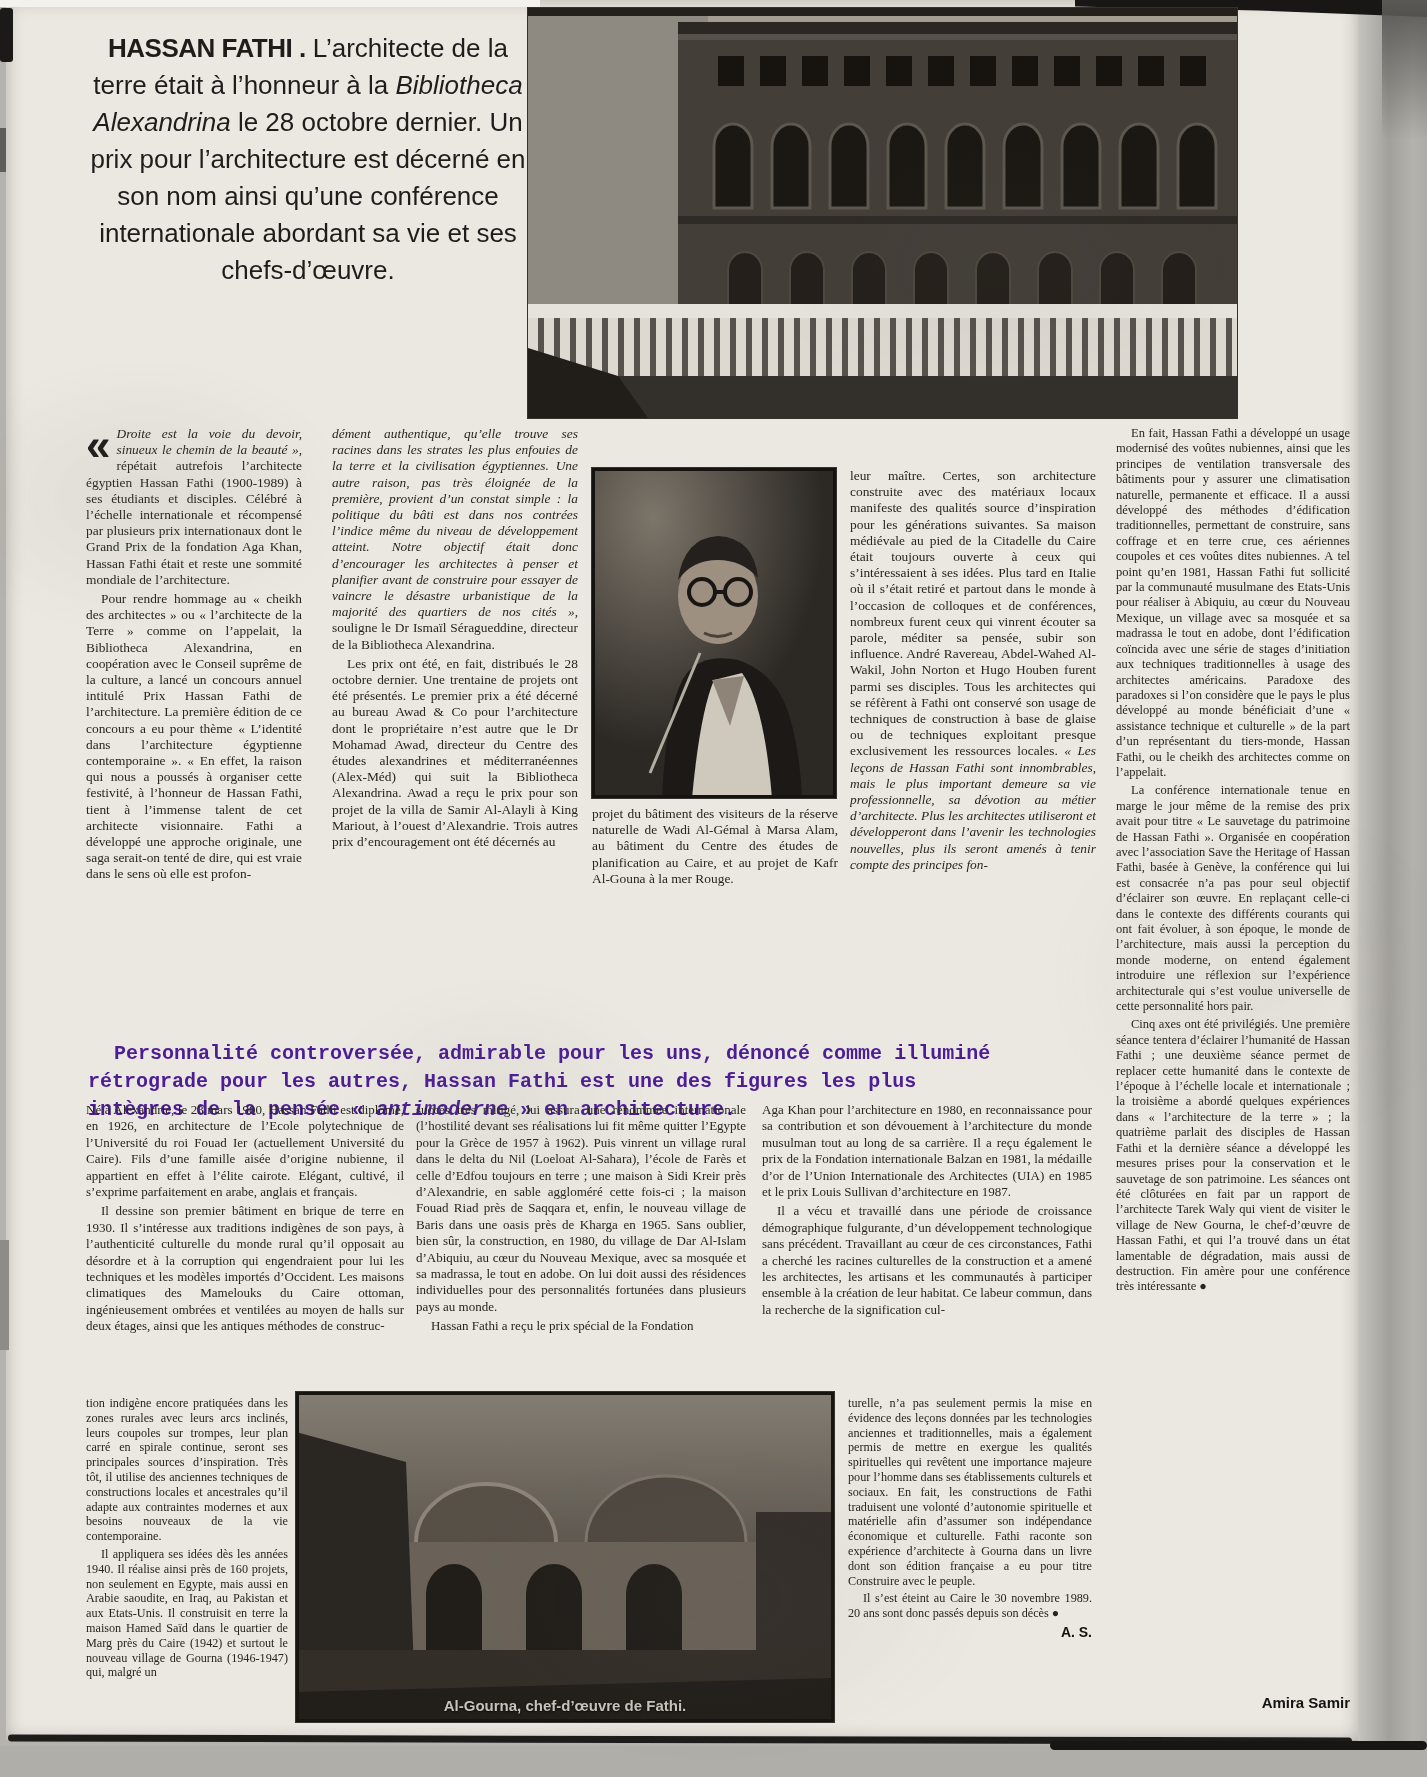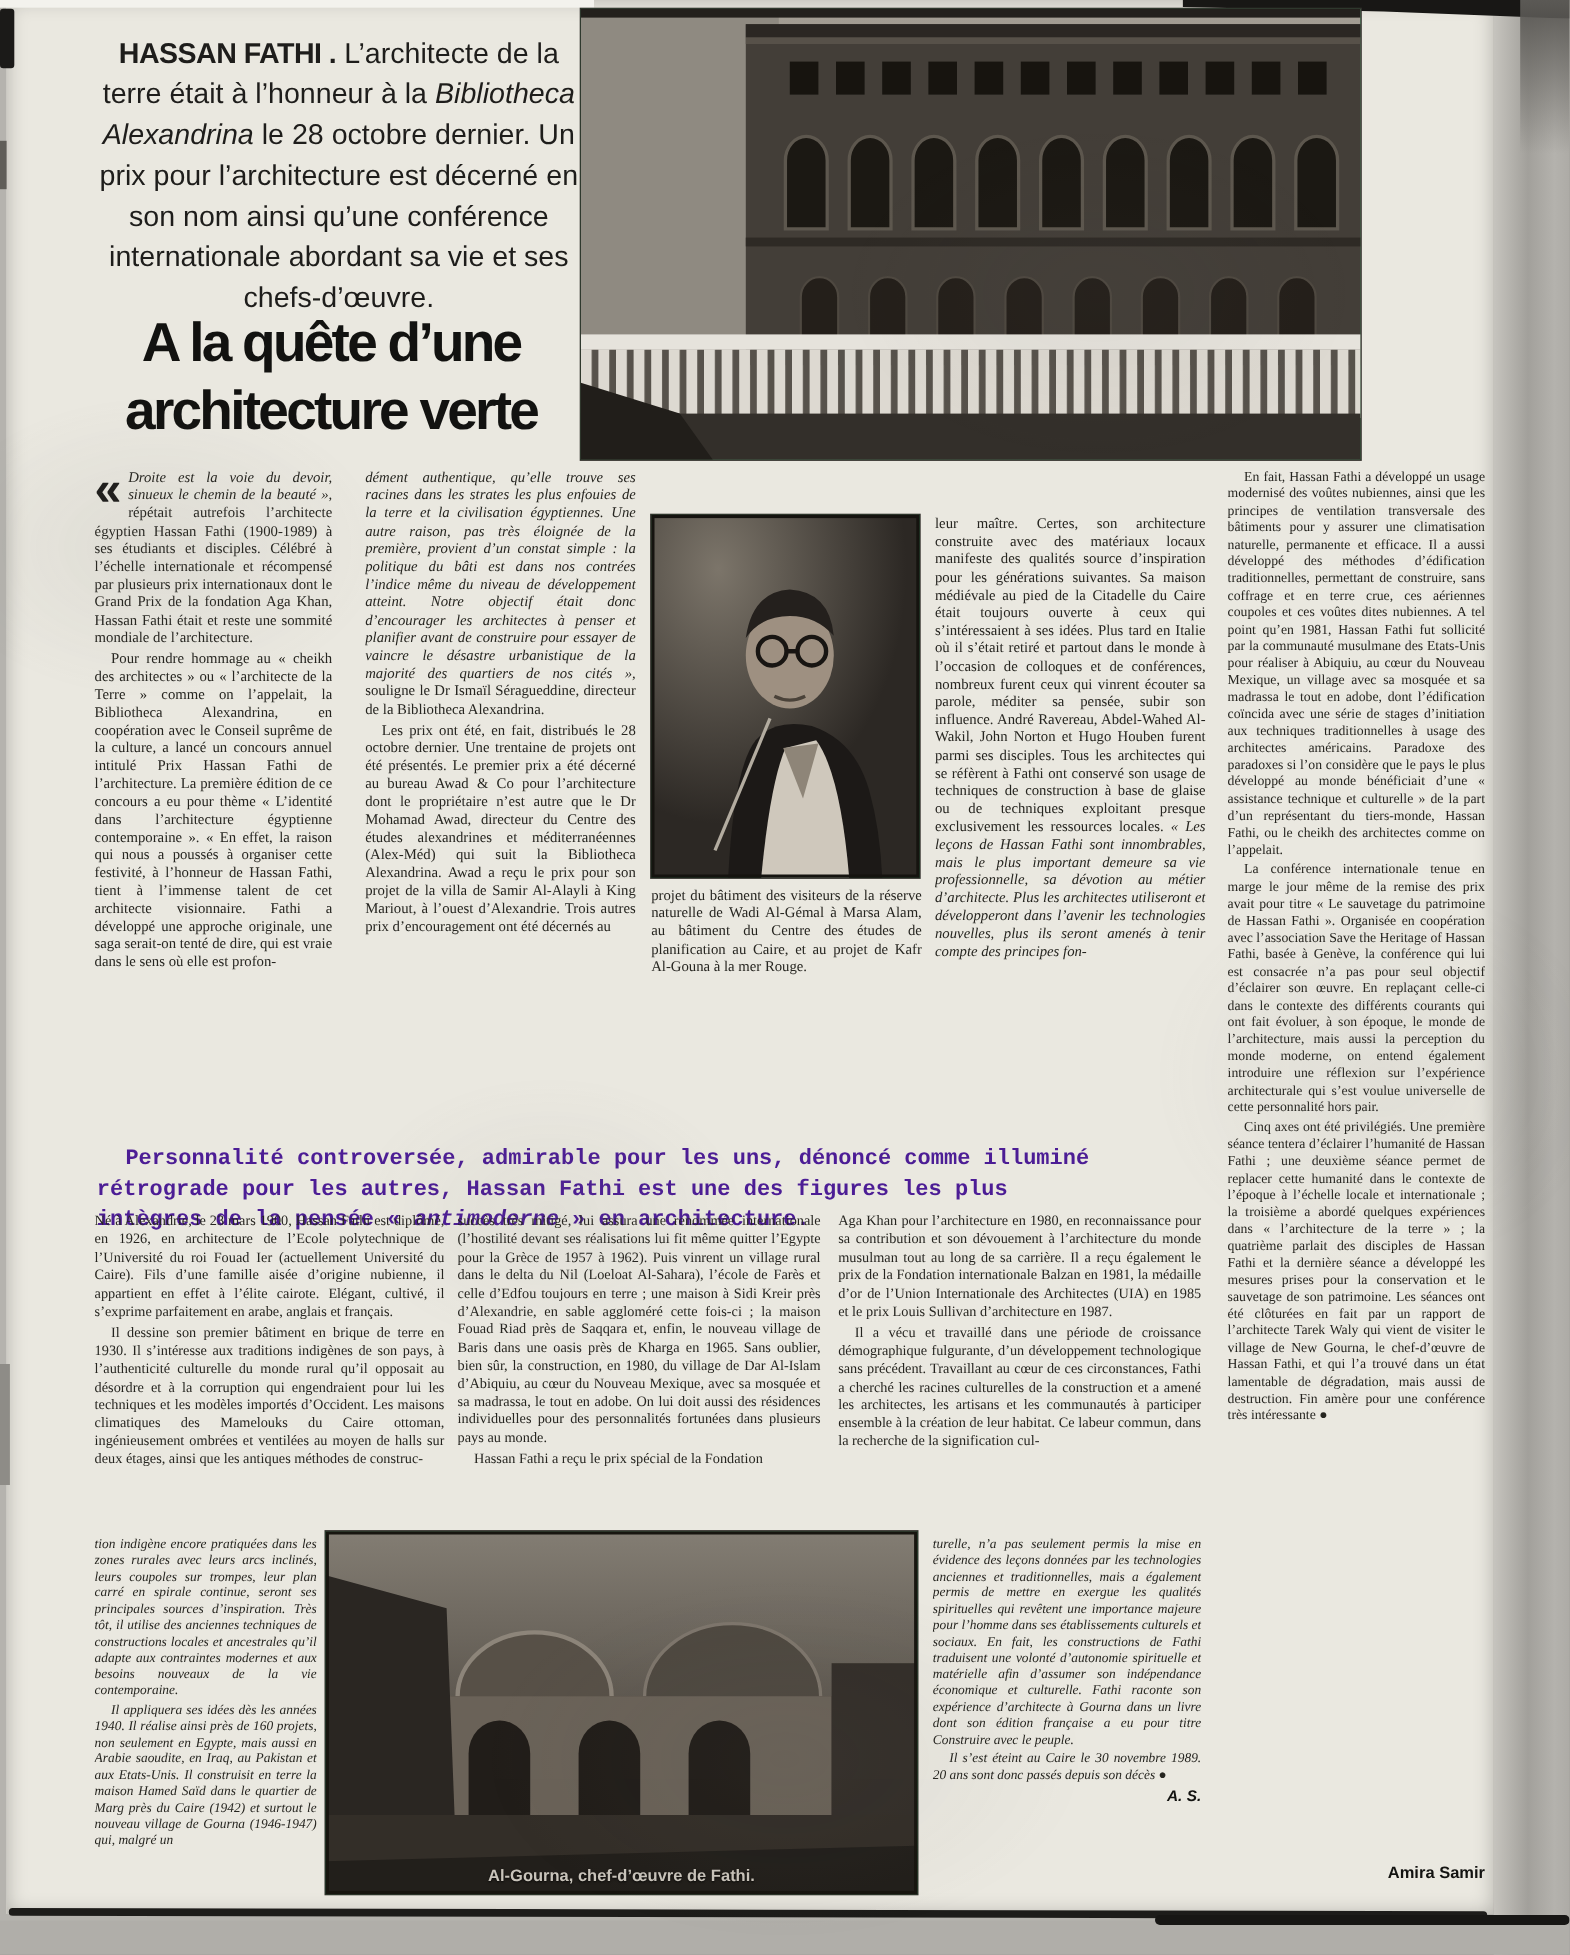--- a/index.html
+++ b/index.html
@@ -49,21 +49,21 @@
      line-height:28px;text-indent:26px;}
   #standfirst .kital{font-weight:700;}
 
   
   .col{color:#262520;text-align:justify;overflow:hidden;}
   .col p{margin:0 0 3px 0;text-indent:15px;}
   .col p.pf{text-indent:0;}
   .it{font-style:italic;}
   .c16{font-size:13.4px;line-height:16.2px;}
   .c15{font-size:12.5px;line-height:15.4px;}
-  .c14{font-size:12.2px;line-height:14.8px;font-style:italic;}
+  .c14{font-size:12.2px;line-height:14.8px;}
   .cbig{font-size:13px;line-height:16.4px;}
   #a1c1{left:86px;top:426px;width:216px;height:562px;}
   #a1c2{left:332px;top:426px;width:246px;height:562px;}
   #a1c3{left:592px;top:806px;width:246px;height:182px;}
   #a1c4{left:850px;top:468px;width:246px;height:520px;}
   #a1c5{left:1116px;top:426px;width:234px;height:1262px;}
   .bigquote{float:left;font-family:"Liberation Sans",sans-serif;font-weight:900;
      font-size:44px;line-height:34px;margin:2px 6px 0 0;color:#1d1c1a;}
   #a2c1a{left:86px;top:1102px;width:318px;height:292px;}
   #a2c1b{left:86px;top:1396px;width:202px;height:332px;}
@@ -96,24 +96,20 @@
   <div id="wedge-topright" class="abs"></div>
   <div id="smudge-topright" class="abs"></div>
   <div id="mark-a" class="abs mark"></div>
   <div id="mark-b" class="abs"></div>
   <div id="mark-c" class="abs"></div>
 
   <div id="kicker" class="abs">
     <span class="kname">HASSAN FATHI .</span><span> L’architecte de la terre était à l’honneur à la </span><span class="kital">Bibliotheca Alexandrina</span><span> le 28 octobre dernier. Un prix pour l’architecture est décerné en son nom ainsi qu’une conférence internationale abordant sa vie et ses chefs-d’œuvre.</span>
   </div>
 
-  <div id="headline" class="abs">
-    <div>A la quête d’une</div>
-    <div>architecture verte</div>
-  </div>
 
   <div id="photo-building" class="abs photo">
     <svg viewBox="0 0 709 410" preserveAspectRatio="none">
       <defs>
         <linearGradient id="skyg" x1="0" y1="0" x2="0" y2="1">
           <stop offset="0" stop-color="#a49e94"></stop>
             <stop offset="1" stop-color="#6e6961"></stop>
         </linearGradient>
         <pattern id="pickets" width="16" height="70" patternUnits="userSpaceOnUse">
           <rect x="0" y="0" width="10" height="70" fill="#ddd9d1"></rect>

